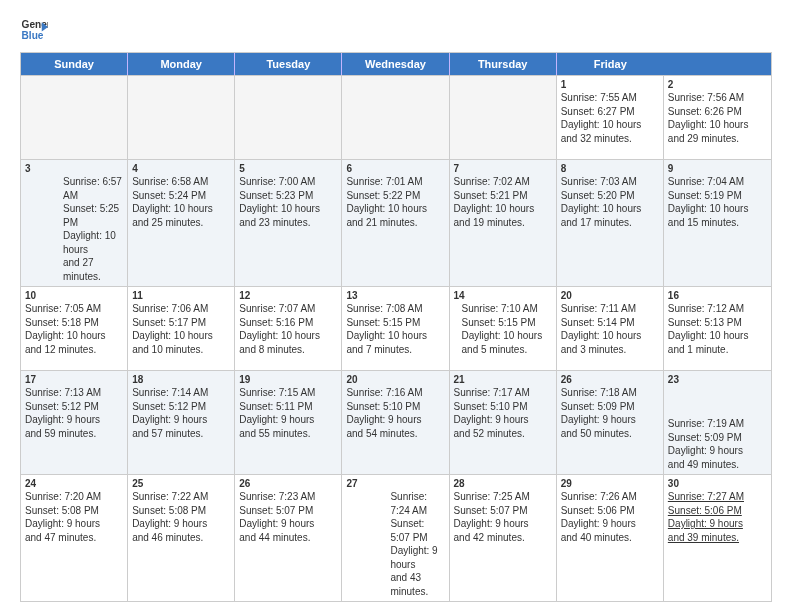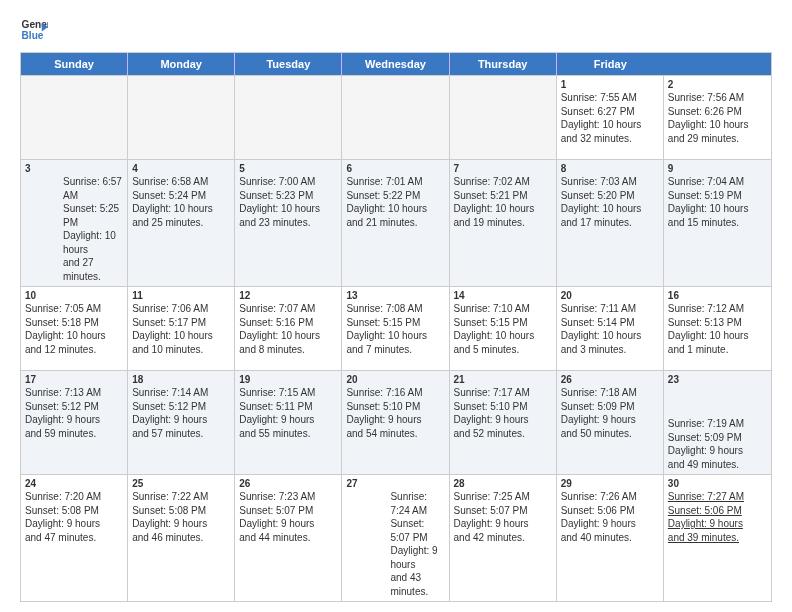--- a/index.html
+++ b/index.html
@@ -233,21 +233,21 @@
           </div>
           <div class="cal-cell">
             <div class="day-number">13</div>
             <div class="day-info" style="white-space: pre-line;">Sunrise: 7:08 AM
 Sunset: 5:15 PM
 Daylight: 10 hours
 and 7 minutes.</div>
           </div>
           <div class="cal-cell">
             <div class="day-number">14</div>
-            <div class="day-info" style="white-space: pre-line;">Sunrise: 7:10 AM
+            <div class="day-info" style="white-space: pre-line; margin-left: 8px;">Sunrise: 7:10 AM
 Sunset: 5:15 PM
 Daylight: 10 hours
 and 5 minutes.</div>
           </div>
           <div class="cal-cell">
             <div class="day-number">20</div>
             <div class="day-info" style="white-space: pre-line;">Sunrise: 7:11 AM
 Sunset: 5:14 PM
 Daylight: 10 hours
 and 3 minutes.</div>

